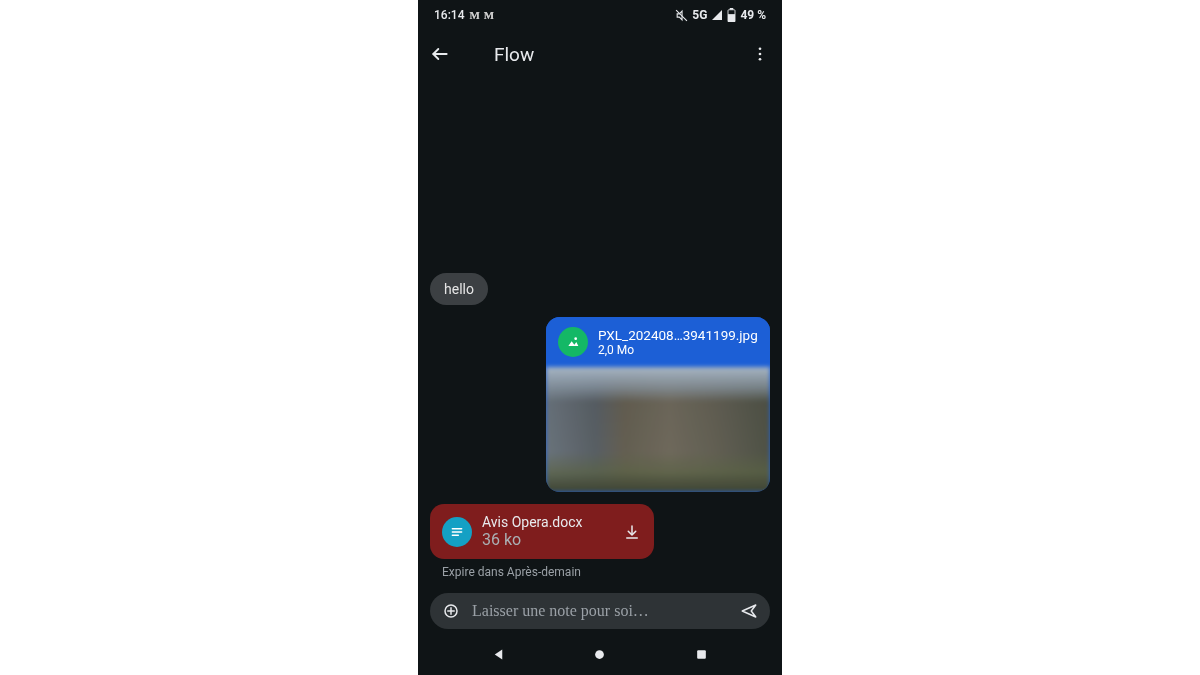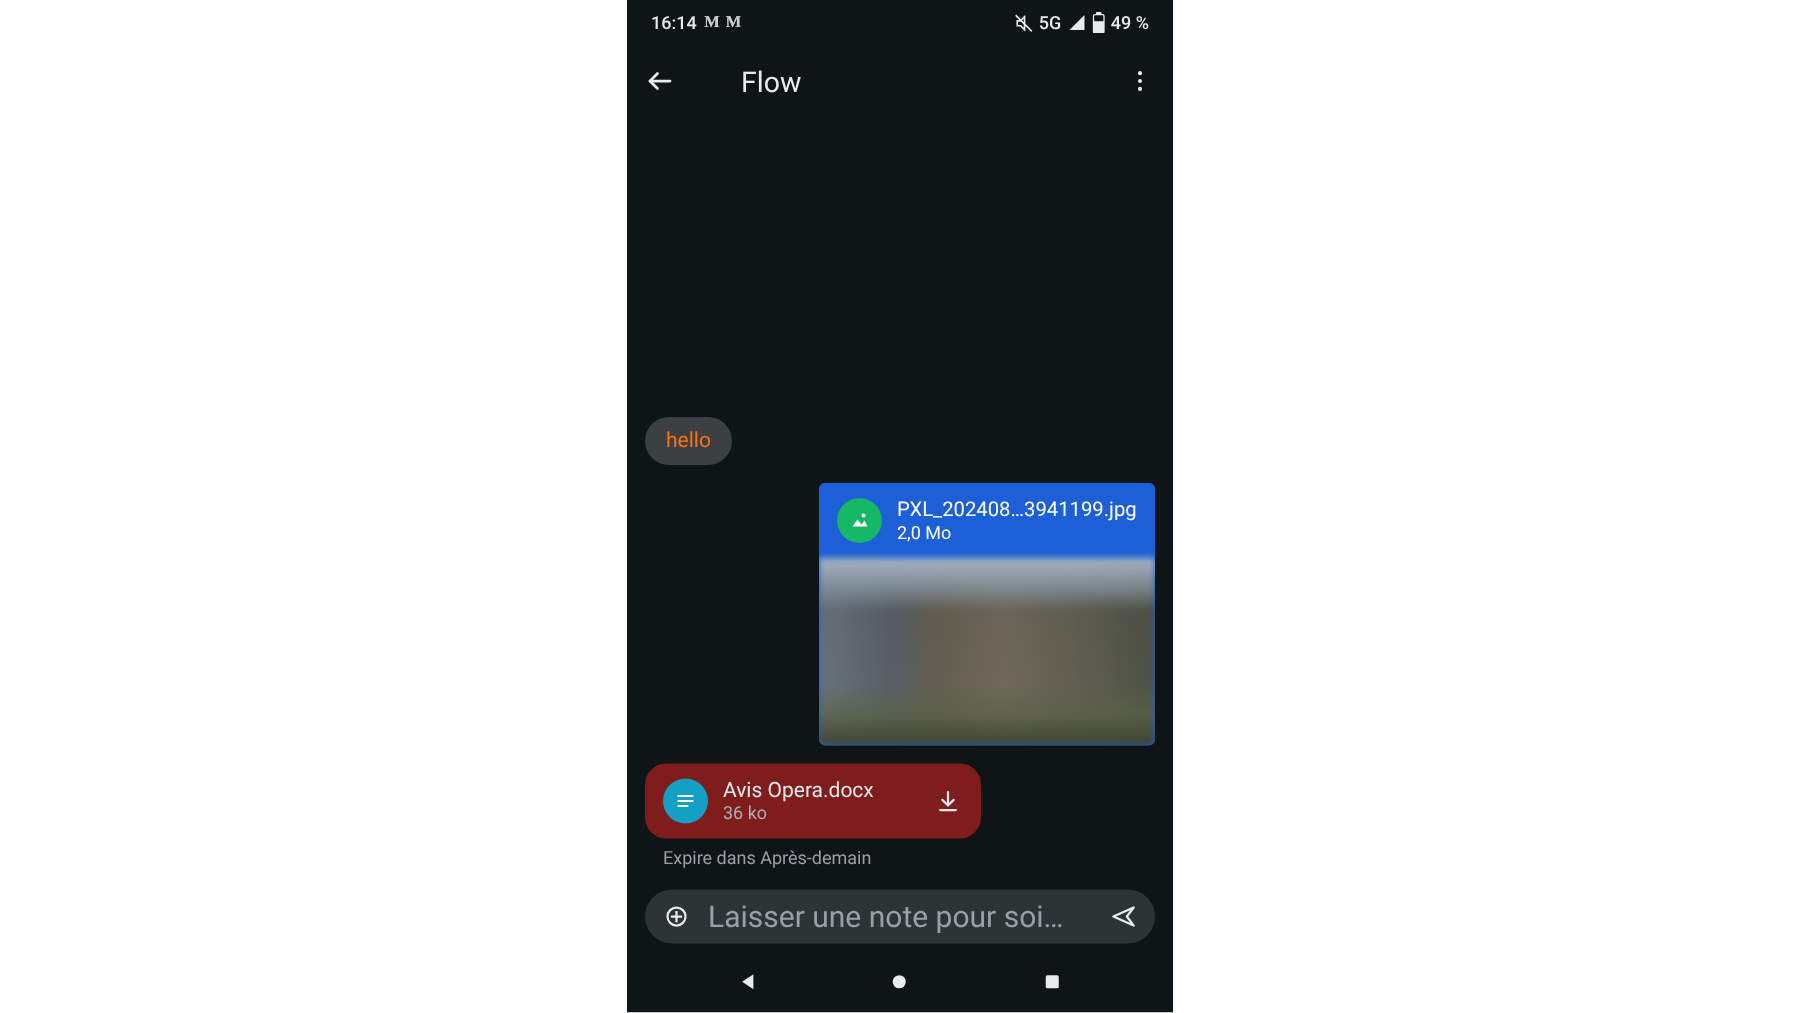--- a/index.html
+++ b/index.html
@@ -24,21 +24,21 @@
       height: 30px;
       display: flex;
       align-items: center;
       justify-content: space-between;
       padding: 0 16px;
       font-size: 12px;
       font-weight: 500;
       color: #e8eaed;
     }
     .status-left, .status-right { display: flex; align-items: center; gap: 5px; }
-    .status-right { gap: 4px; }
+    .status-right { gap: 4px; font-weight: bold; }
     .m-icon {
       font-family: Georgia, serif;
       font-weight: bold;
       font-size: 11px;
       background: linear-gradient(to bottom, #ccc, #999);
       -webkit-background-clip: text;
       color: #ccc;
       letter-spacing: -1px;
     }
     .app-header {
@@ -55,29 +55,29 @@
       flex: 1;
       display: flex;
       flex-direction: column;
       justify-content: flex-end;
       padding: 0 12px 8px 12px;
       gap: 12px;
     }
     .msg-text {
       align-self: flex-start;
       background: #3c4043;
-      color: #f97316;
+      color: #e5e5e5;
       padding: 8px 14px;
       border-radius: 18px;
       font-size: 14px;
     }
     .msg-image-card {
       align-self: flex-end;
       width: 224px;
-      border-radius: 4px;
+      border-radius: 14px;
       overflow: hidden;
       background: #1c5fd6;
     }
     .img-header {
       background: #1c5fd6;
       display: flex;
       align-items: center;
       gap: 10px;
       padding: 10px 12px;
     }
@@ -114,35 +114,35 @@
       width: 224px;
       background: #7f1d1d;
       border-radius: 14px;
       display: flex;
       align-items: center;
       gap: 10px;
       padding: 10px 12px;
     }
     .file-meta { display:flex; flex-direction:column; flex:1; overflow:hidden; }
     .file-name { font-size: 14px; color: #e8eaed; }
-    .file-size { font-size: 12px; color: #aab0b4; }
+    .file-size { font-size: 16px; color: #aab0b4; }
     .dl-icon { width:20px; height:20px; display:flex; align-items:center; justify-content:center; cursor:pointer; }
     .expire-note { font-size: 12px; color: #9aa0a6; padding-left: 12px; margin-top:-6px; }
     .composer {
       margin: 6px 12px 4px 12px;
       background: #2e3336;
       border-radius: 22px;
       height: 36px;
       display: flex;
       align-items: center;
       padding: 0 12px;
       gap: 12px;
     }
     .composer-input {
-      flex:1; color:#9aa0a6; font-size:20px; white-space:nowrap; overflow:hidden; text-overflow:ellipsis;
+      flex:1; color:#9aa0a6; font-size:16px; white-space:nowrap; overflow:hidden; text-overflow:ellipsis;font-family:Liberation Serif, serif;
     }
     .icon-btn { width:18px; height:18px; display:flex; align-items:center; justify-content:center; cursor:pointer; }
     .nav-bar {
       height: 42px;
       display: flex;
       align-items: center;
       justify-content: space-around;
       padding: 0 30px;
     }
     .nav-btn { width:18px; height:18px; display:flex; align-items:center; justify-content:center; cursor:pointer; }

